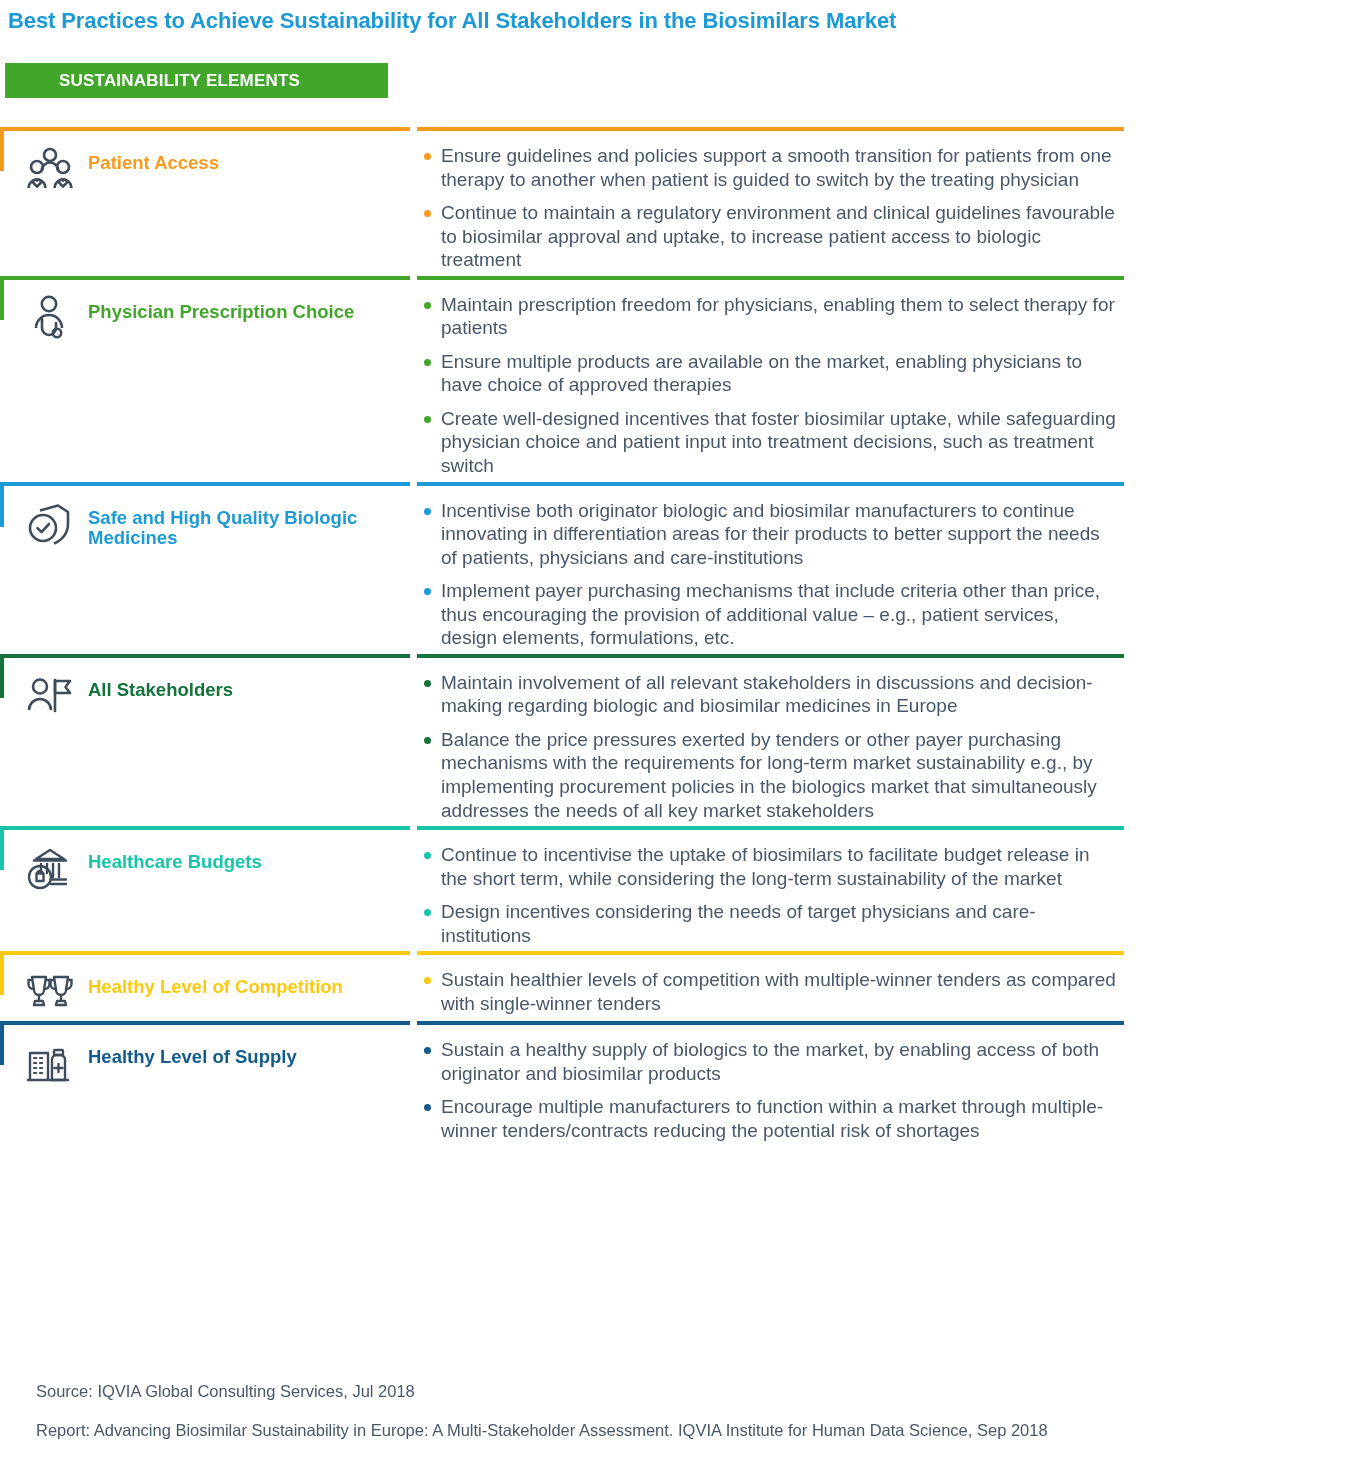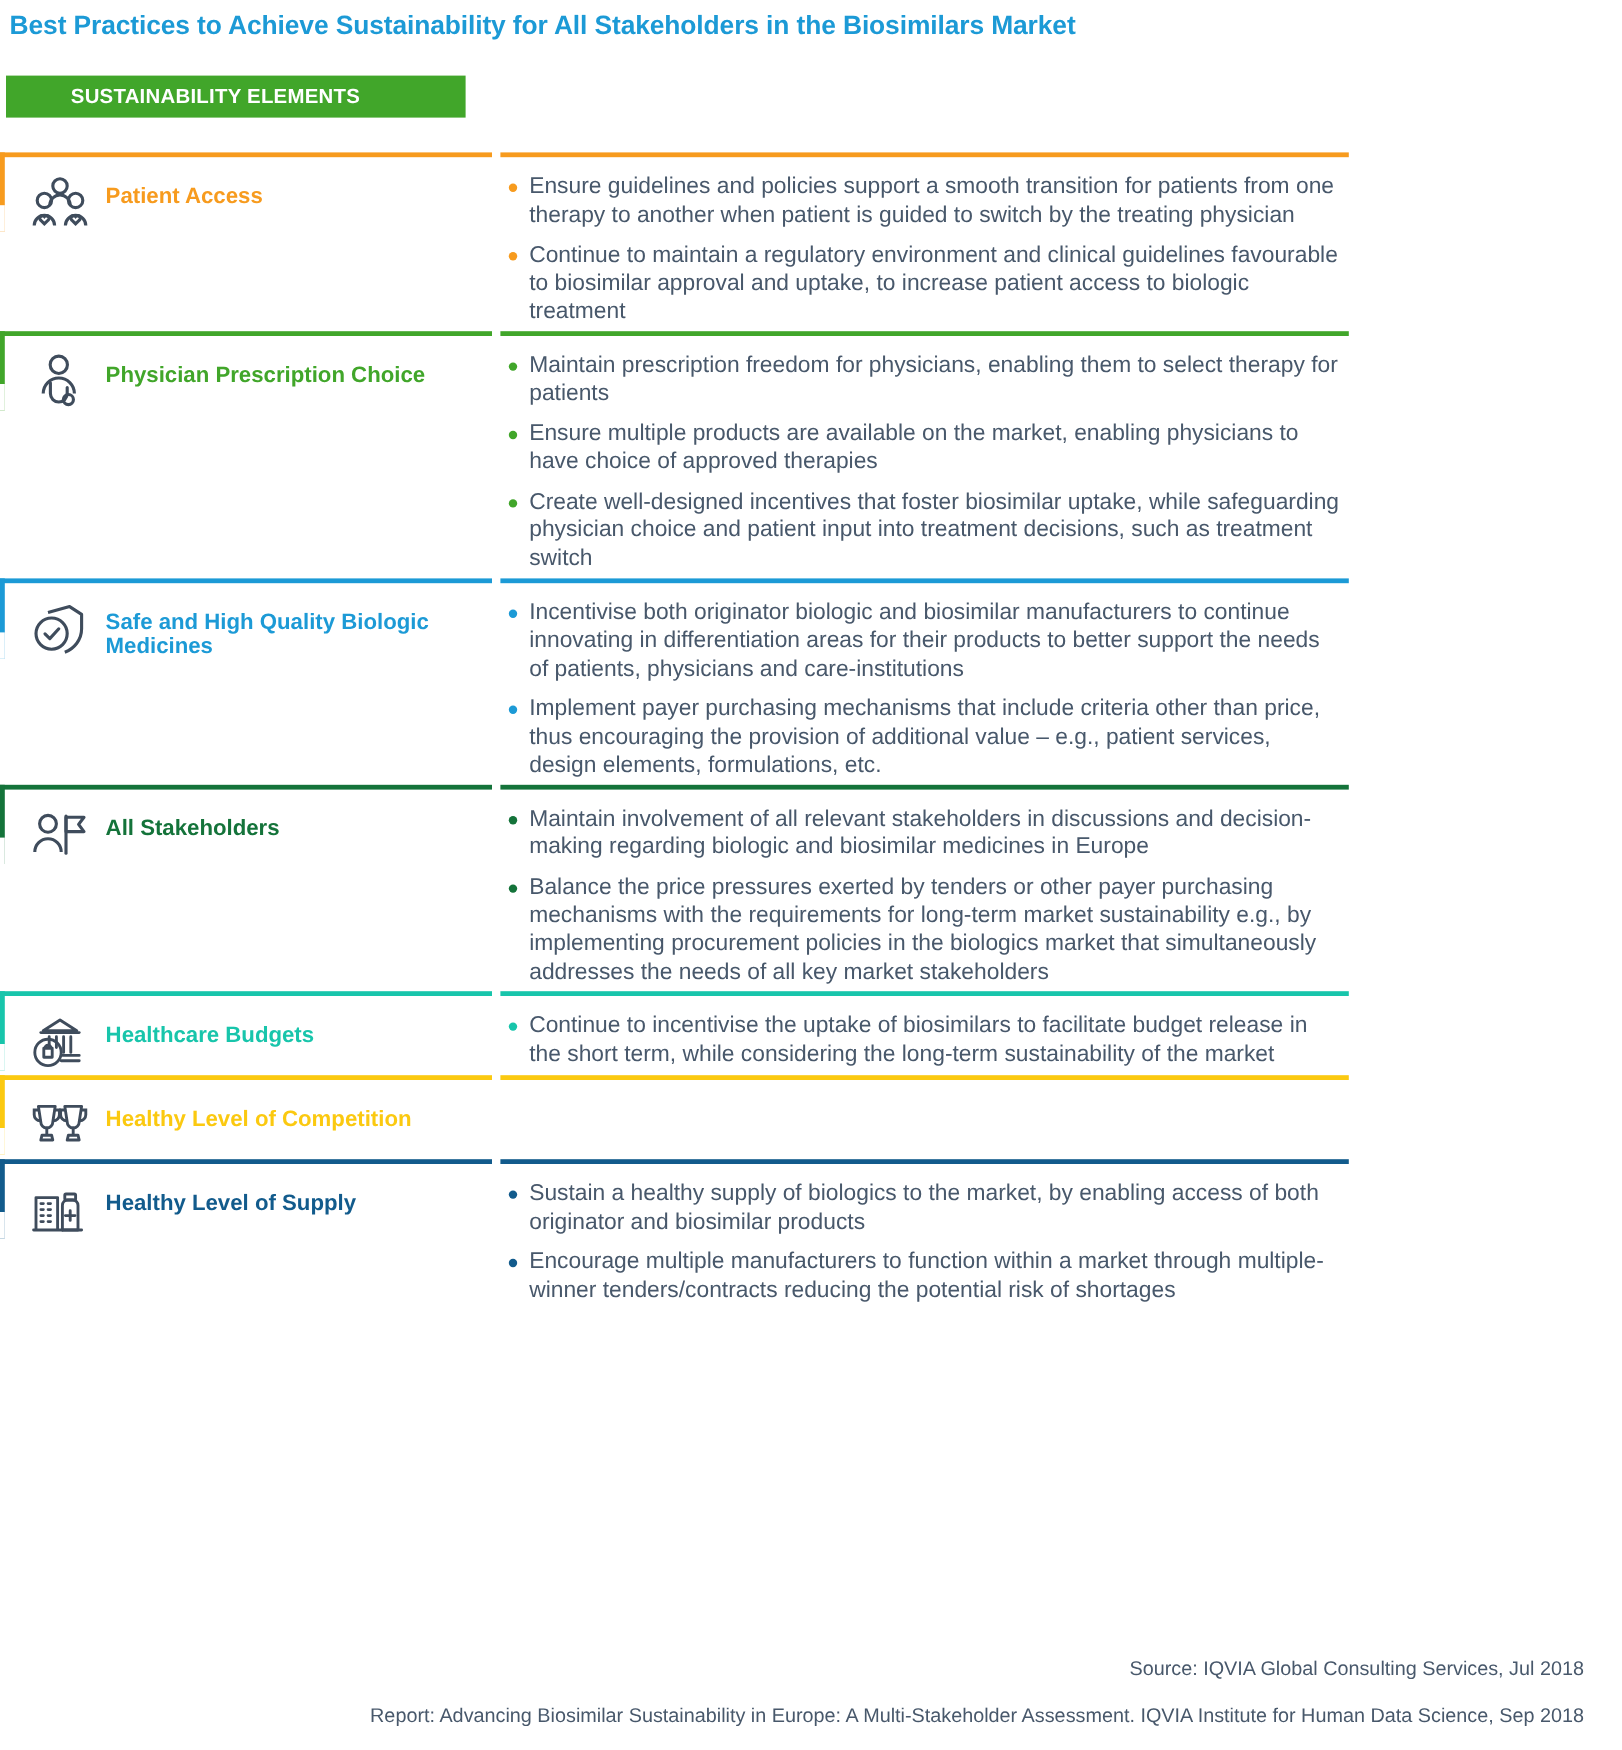--- a/index.html
+++ b/index.html
@@ -144,24 +144,23 @@
     top: 9px;
     width: 7px;
     height: 7px;
     border-radius: 50%;
     background: var(--acc);
   }
 
   
   .footer {
     position: absolute;
-    left: 20px;
+    left: 36px;
     bottom: 18px;
     width: 1300px;
-    text-align: right;
   }
   .footer-line {
     font-size: 16.5px;
     color: #48586b;
     margin-bottom: 20px;
   }
   .footer-line:last-child { margin-bottom: 0; }
 </style>
 </head>
 <body>
@@ -266,20 +265,21 @@
       <circle cx="14" cy="31" r="11"></circle>
       <path d="M10.5 27.5h7v7.5h-7z" stroke-linejoin="round"></path>
       <path d="M11.5 27.5a2.5 2.5 0 0 1 5 0"></path>
     </svg>
           </div>
       <div class="sec-title">Healthcare Budgets</div>
     </div>
     <div class="sec-right">
       <ul class="bullets">
             <li>Continue to incentivise the uptake of biosimilars to facilitate budget release in the short term, while considering the long-term sustainability of the market</li>
+            <li>Design incentives considering the needs of target physicians and care-institutions</li>
           </ul>
     </div>
       </div>
       <div class="section" style="--acc: #fbc910;">
     <div class="sec-left">
       <div class="sec-icon">
             <svg width="48" height="42" viewBox="0 0 48 42" fill="none" stroke="currentColor" stroke-width="2.4">
       <path d="M6 5h14l-2 13a5 5 0 0 1-10 0z" stroke-linejoin="round"></path>
       <path d="M6 8H2.5v4A5 5 0 0 0 7.5 17" stroke-linecap="round"></path>
       <path d="M20 8h3.5v4a5 5 0 0 1-5 5" stroke-linecap="round"></path>
@@ -287,20 +287,21 @@
       <path d="M28 5h14l-2 13a5 5 0 0 1-10 0z" stroke-linejoin="round"></path>
       <path d="M28 8h-3.5v4a5 5 0 0 0 5 5" stroke-linecap="round"></path>
       <path d="M42 8h3.5v4a5 5 0 0 1-5 5" stroke-linecap="round"></path>
       <path d="M35 23v6M30 33h10l-1-4h-8z" stroke-linejoin="round" stroke-linecap="round"></path>
     </svg>
           </div>
       <div class="sec-title">Healthy Level of Competition</div>
     </div>
     <div class="sec-right">
       <ul class="bullets">
+            <li>Sustain healthier levels of competition with multiple-winner tenders as compared with single-winner tenders</li>
           </ul>
     </div>
       </div>
       <div class="section" style="--acc: #125b8c;">
     <div class="sec-left">
       <div class="sec-icon">
             <svg width="48" height="42" viewBox="0 0 48 42" fill="none" stroke="currentColor" stroke-width="2.4">
       <path d="M4 38V11h18v27" stroke-linejoin="round"></path>
       <path d="M2 38h24" stroke-linecap="round"></path>
       <g stroke-width="2.2">

